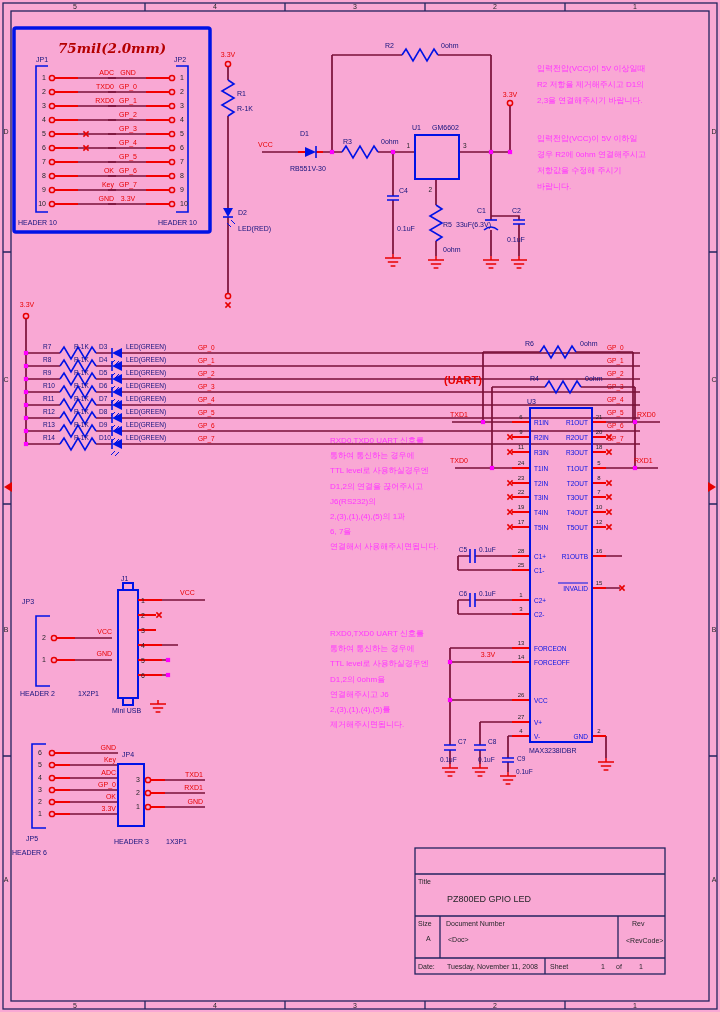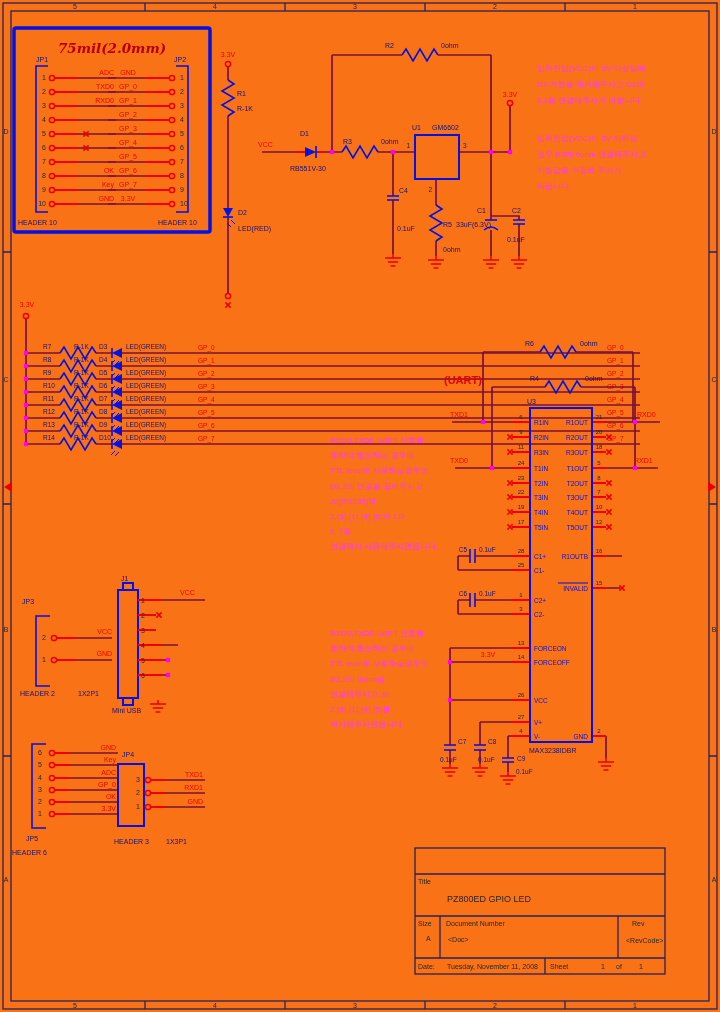--- a/index.html
+++ b/index.html
@@ -1,16 +1,16 @@
 <!DOCTYPE html>
 <html><head>
 <meta charset="utf-8">
 <style>
   html,body{margin:0;padding:0;background:#d8d8d8}
-  .page{position:relative;width:720px;height:1012px;background:#f97316;overflow:hidden}
+  .page{position:relative;width:720px;height:1012px;background:#f9a8d4;overflow:hidden}
   svg text{font-family:"Liberation Sans",sans-serif}
   .t6{font-size:6px}.t65{font-size:6.5px}.t7{font-size:7px}
   .t8{font-size:8px}.t9{font-size:9px}.t11{font-size:11px}
   .b{font-weight:bold}
   .t13{font-size:13.5px;font-weight:bold;font-style:italic;font-family:"DejaVu Serif",serif}
   .red{fill:#e80000}.navy{fill:#12127d}.blue{fill:#0013e6}.pk{fill:#ff35ff}.blk{fill:#26262a}
   .mid{text-anchor:middle}.end{text-anchor:end}
   .wire{stroke:#7a1038;stroke-width:1.7;fill:none}
   .stub{stroke:#f20000;stroke-width:2.2;fill:none}
   .sym{stroke:#0013e6;stroke-width:1.6;fill:none}

